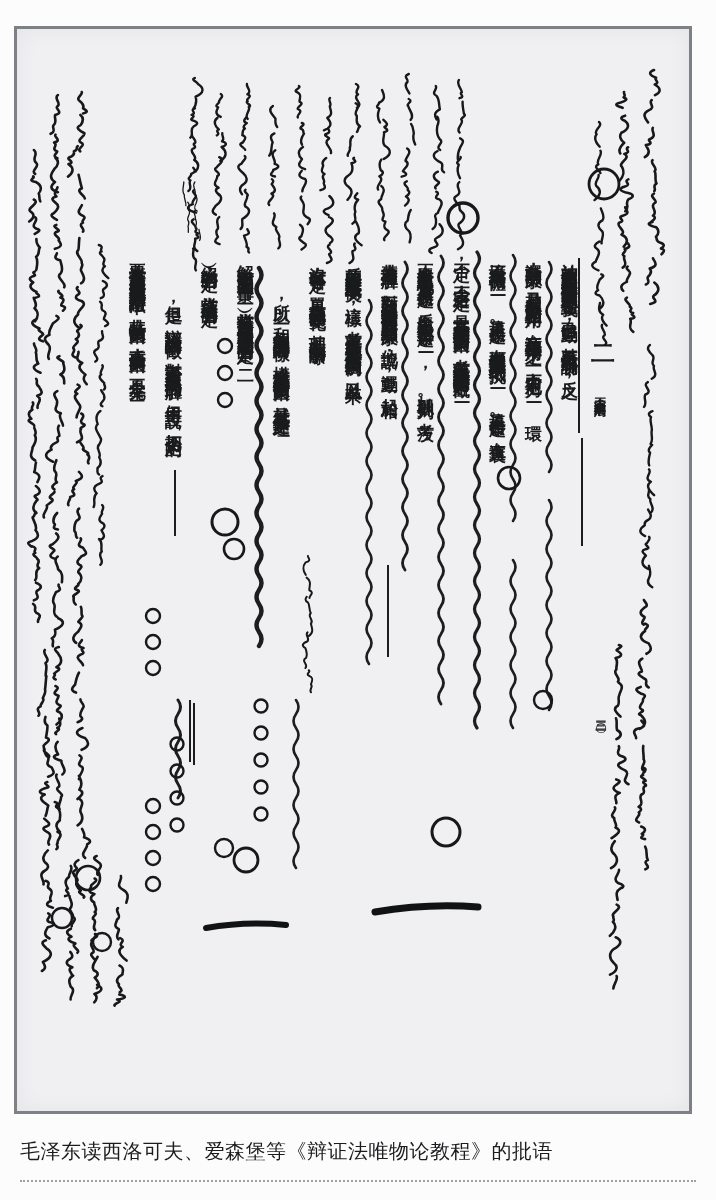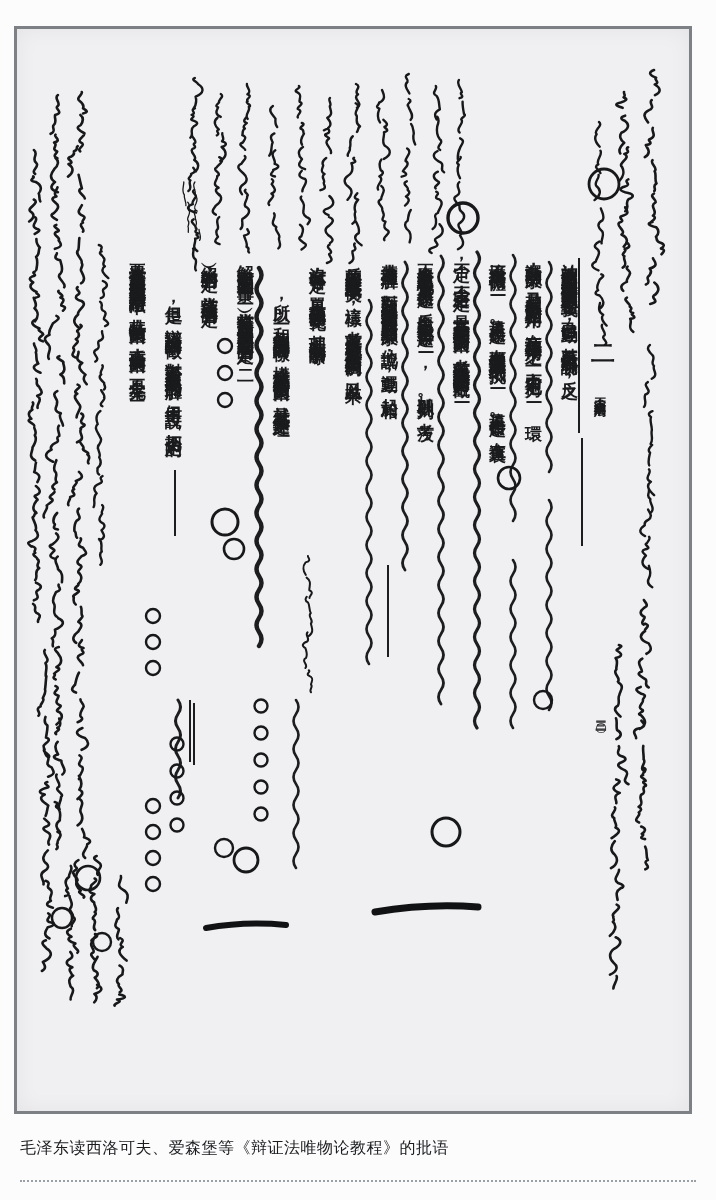--- a/index.html
+++ b/index.html
@@ -20,21 +20,21 @@
   .heading-title{position:absolute;writing-mode:vertical-rl;text-orientation:upright;
         font-family:"DejaVu Serif","Liberation Serif",serif;font-weight:700;
         font-size:12px;letter-spacing:1px;color:#1a1b1d;width:16px;height:140px;overflow:hidden;}
   .pagenum{position:absolute;writing-mode:vertical-rl;text-orientation:upright;
         font-family:"DejaVu Serif","Liberation Serif",serif;font-weight:700;
         font-size:11px;color:#2a2b2d;letter-spacing:1px;}
   .sideline{position:absolute;width:2px;background:#1c1d1f;}
   svg.overlay{position:absolute;left:0;top:0;width:716px;height:1200px;pointer-events:none;}
   
   .caption{position:absolute;left:20px;top:1138px;width:676px;
-           font-size:16px;font-weight:500;color:#1b1c1e;letter-spacing:.5px;
+           font-size:20px;font-weight:500;color:#1b1c1e;letter-spacing:.5px;
            font-family:"Liberation Sans","DejaVu Sans",sans-serif;}
   .caption-divider{position:absolute;left:20px;top:1180px;width:676px;height:0;
            border-top:2px dotted #9aa0a6;}
 </style>
 </head>
 <body>
 
 <div class="stage">
 
   <div class="sheet"></div>

